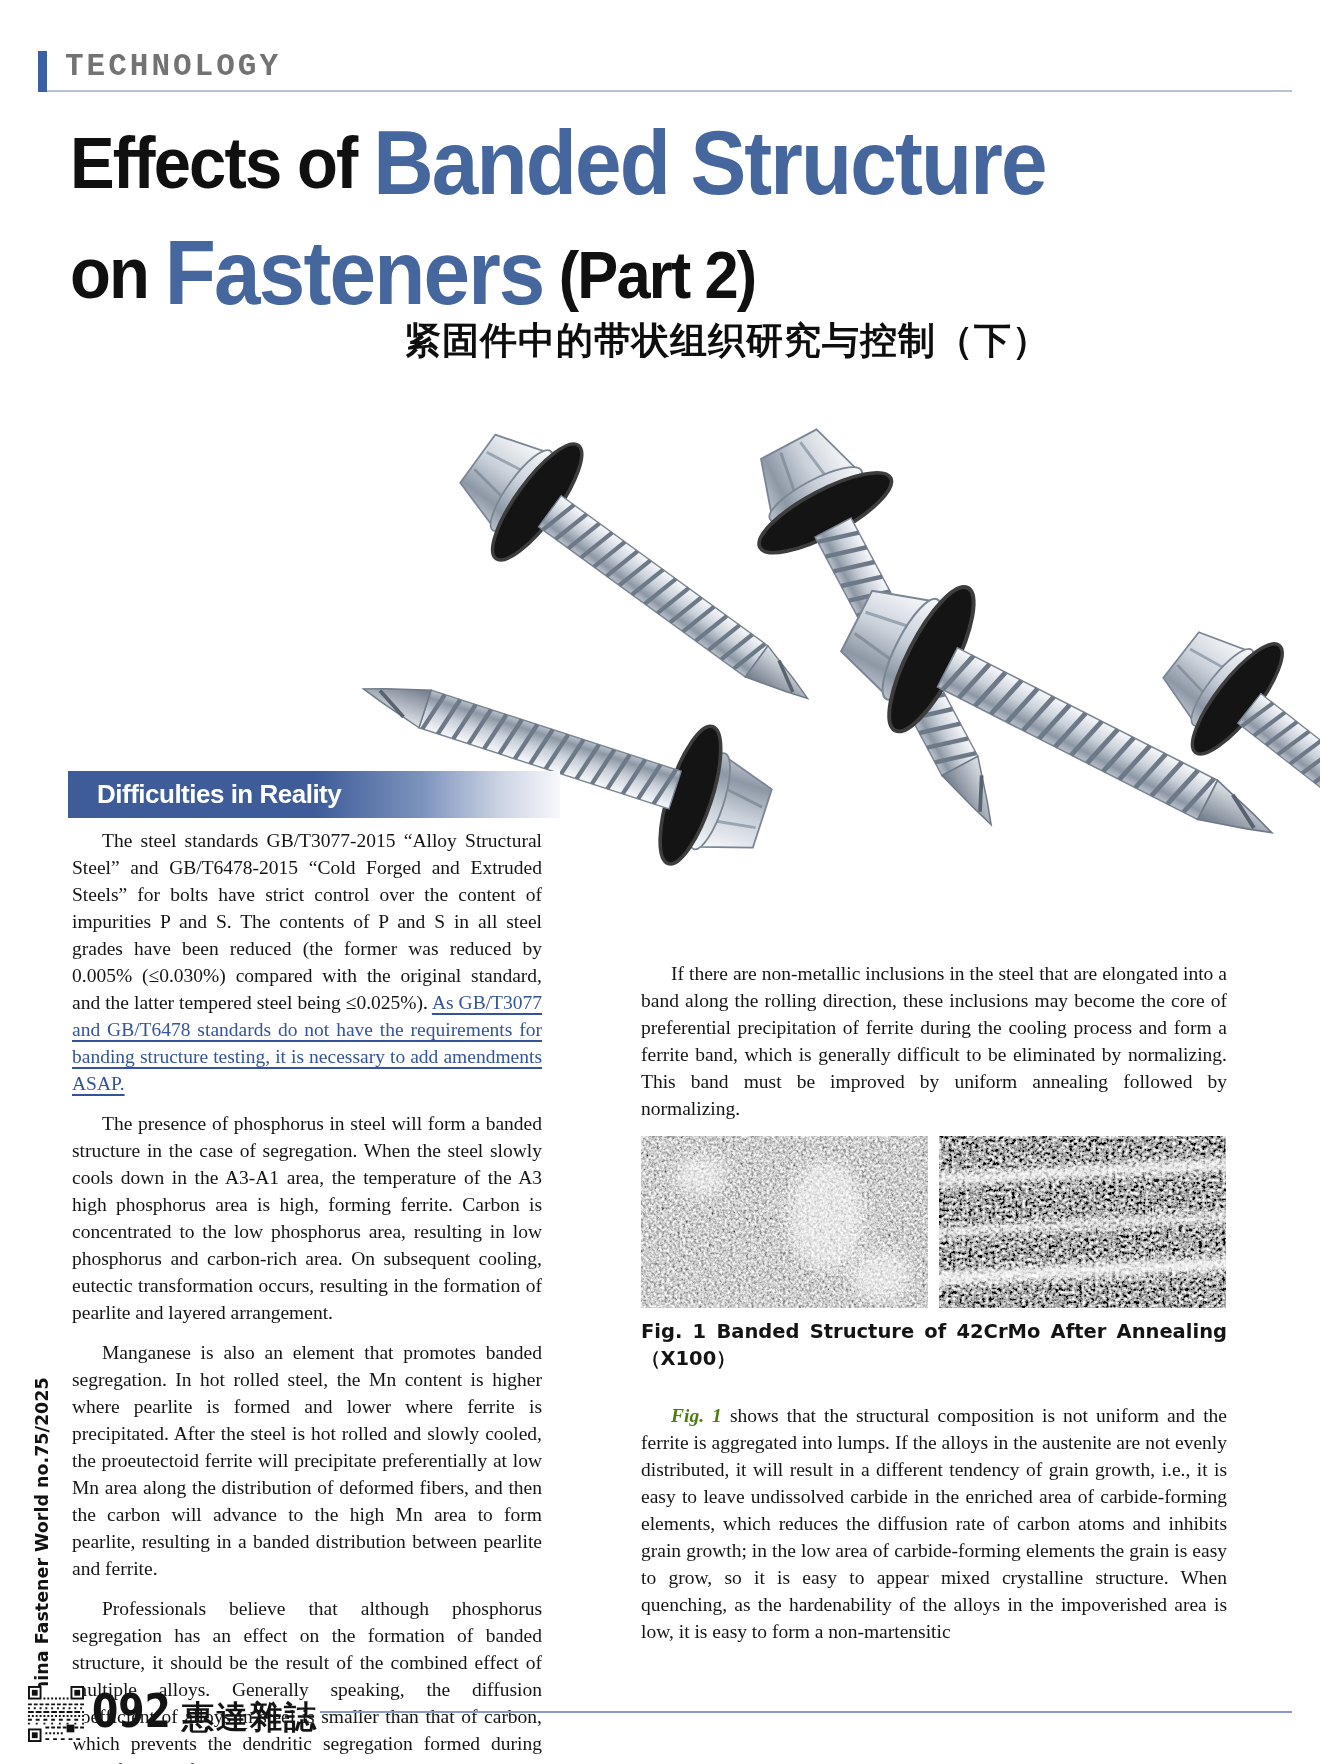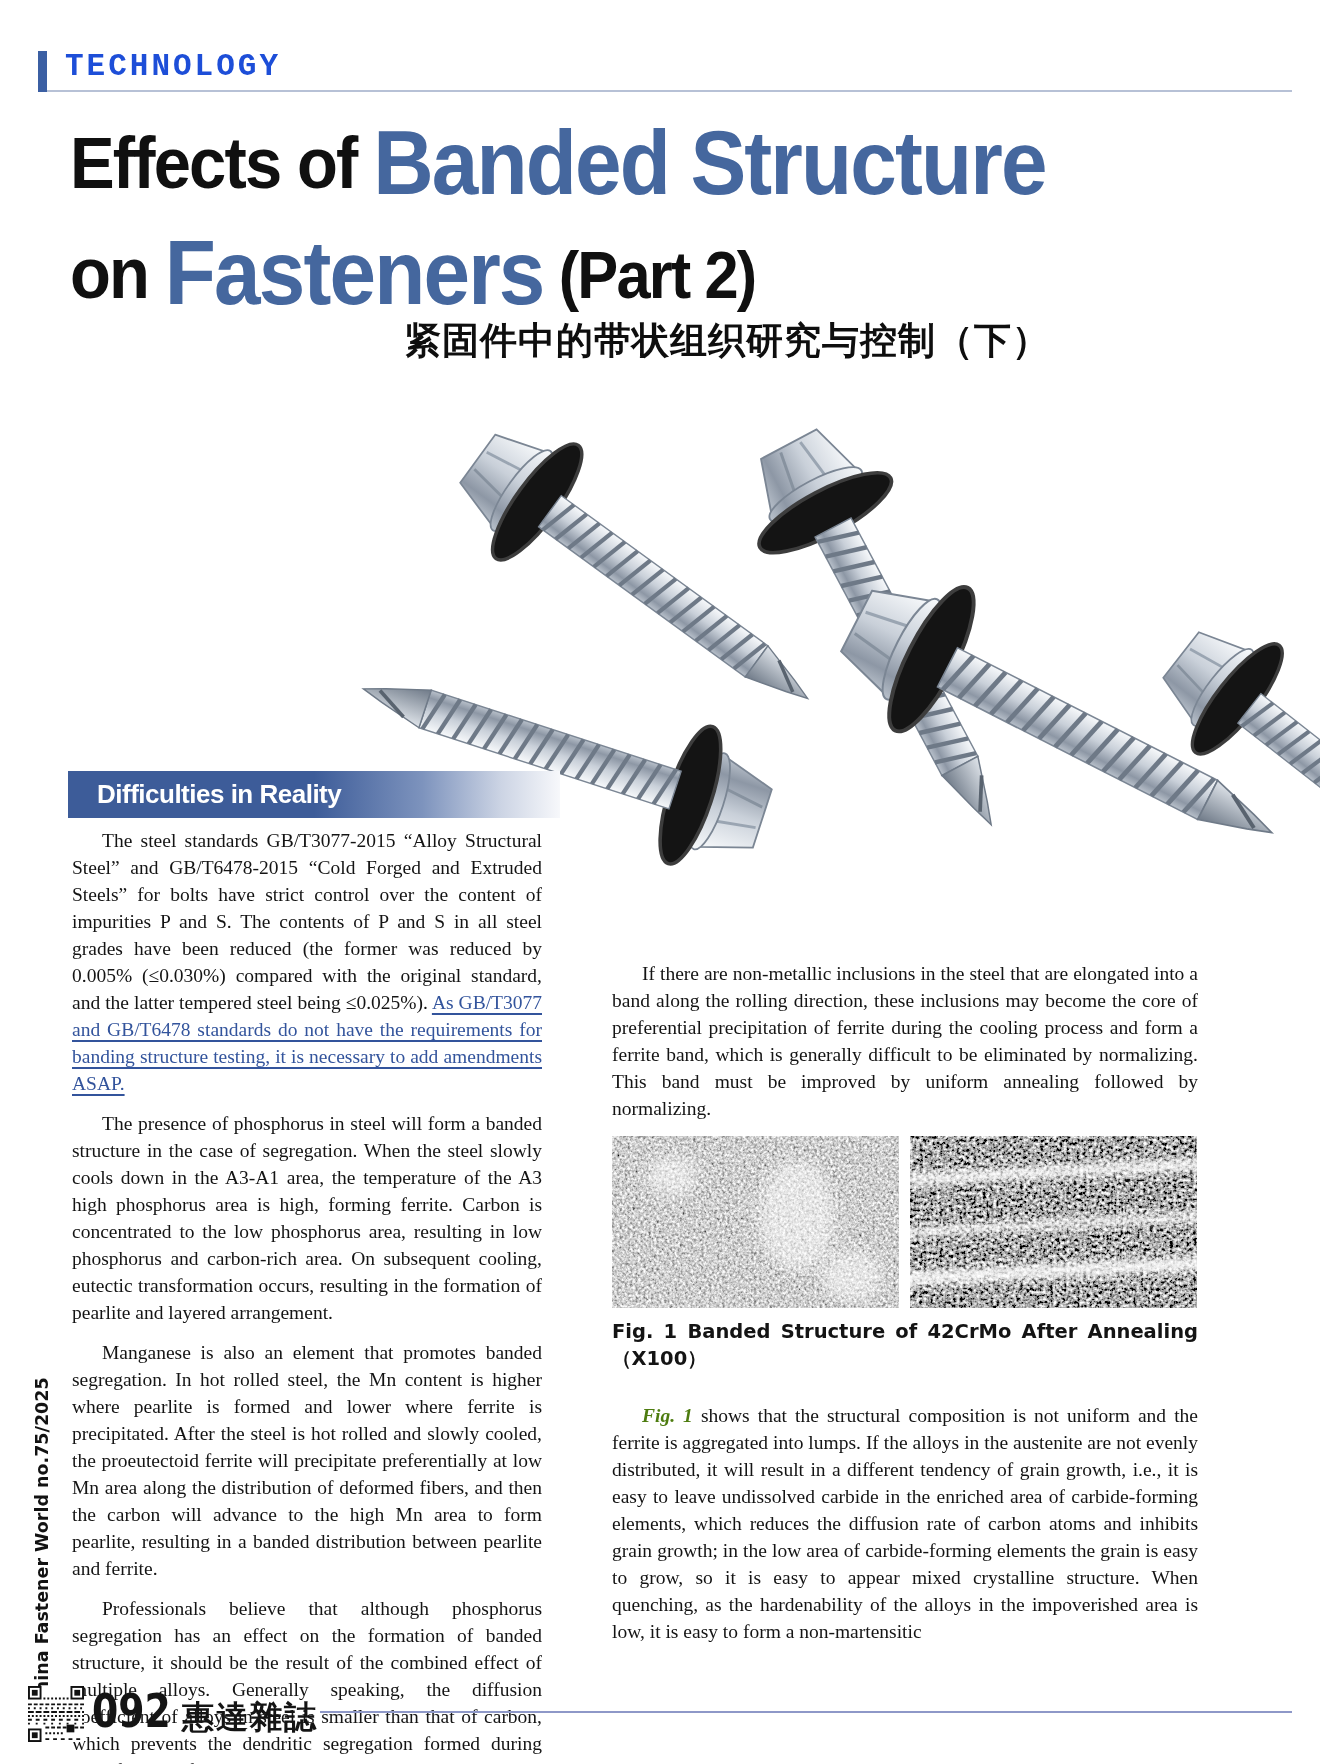--- a/index.html
+++ b/index.html
@@ -2,21 +2,21 @@
 <html><head>
 <meta charset="utf-8">
 <style>
   html,body{margin:0;padding:0;background:#888;}
   .page{position:relative;width:1323px;height:1764px;background:#ffffff;margin:0 auto;
         font-family:"Liberation Serif",serif;overflow:hidden;}
 
   
   .hd-bar{position:absolute;left:38px;top:51px;width:9px;height:41px;background:#3b5fa3;}
   .hd-label{position:absolute;left:65px;top:49px;font-family:"Liberation Mono",monospace;
-            font-weight:700;font-size:31px;letter-spacing:3px;color:#1d4ed8;}
+            font-weight:700;font-size:31px;letter-spacing:3px;color:#737373;}
   .hd-rule{position:absolute;left:47px;top:90px;width:1245px;height:2px;background:#b7c1d6;}
 
   
   .title-block{position:absolute;left:70px;top:118px;width:1280px;
                font-family:"Liberation Sans",sans-serif;font-weight:700;color:#101010;
                transform:scaleX(.93);transform-origin:left top;line-height:1;}
   .t-line{white-space:nowrap;letter-spacing:-2px;}
   .t-line1{font-size:72px;}
   .t-line2{font-size:72px;margin-top:20px;}
   .t-blue{font-size:90px;color:#45679e;vertical-align:-6px;}
@@ -34,21 +34,21 @@
         line-height:1.6;color:#111;}
 
   
   .band{position:absolute;left:68px;top:771px;width:492px;height:47px;
         background:linear-gradient(90deg,#3d5c99 0%,#3d5c99 50%,#7d93bd 72%,#ccd4e4 88%,#f7f8fb 100%);}
   .band span{display:block;font-family:"Liberation Sans",sans-serif;font-weight:700;
              font-size:26px;line-height:46px;color:#ffffff;padding-left:29px;letter-spacing:-.5px;}
 
   
   .col-left{position:absolute;left:72px;top:827px;width:470px;}
-  .col-right{position:absolute;left:612px;top:960px;width:586px;}
+  .col-right{position:absolute;left:641px;top:960px;width:586px;}
   .col-left p,.col-right p{font-size:19.5px;line-height:1.385;text-align:justify;
        margin:0 0 13px 0;text-indent:30px;color:#141414;}
   .hl{color:#33549c;font-weight:400;text-decoration:underline;text-underline-offset:4px;
       text-decoration-thickness:1.5px;}
   .lead-ref{color:#4d7c0f;font-weight:700;font-style:italic;}
 
   .figure-row{display:flex;gap:11px;margin:14px 0 10px 0;}
   .micro{width:287px;height:172px;display:block;background:#777;}
   .fig-caption{font-family:"DejaVu Sans",sans-serif;font-weight:700;font-size:20px;
                text-align:center;text-indent:0 !important;margin:6px 0 30px 0 !important;color:#0d0d0d;}

